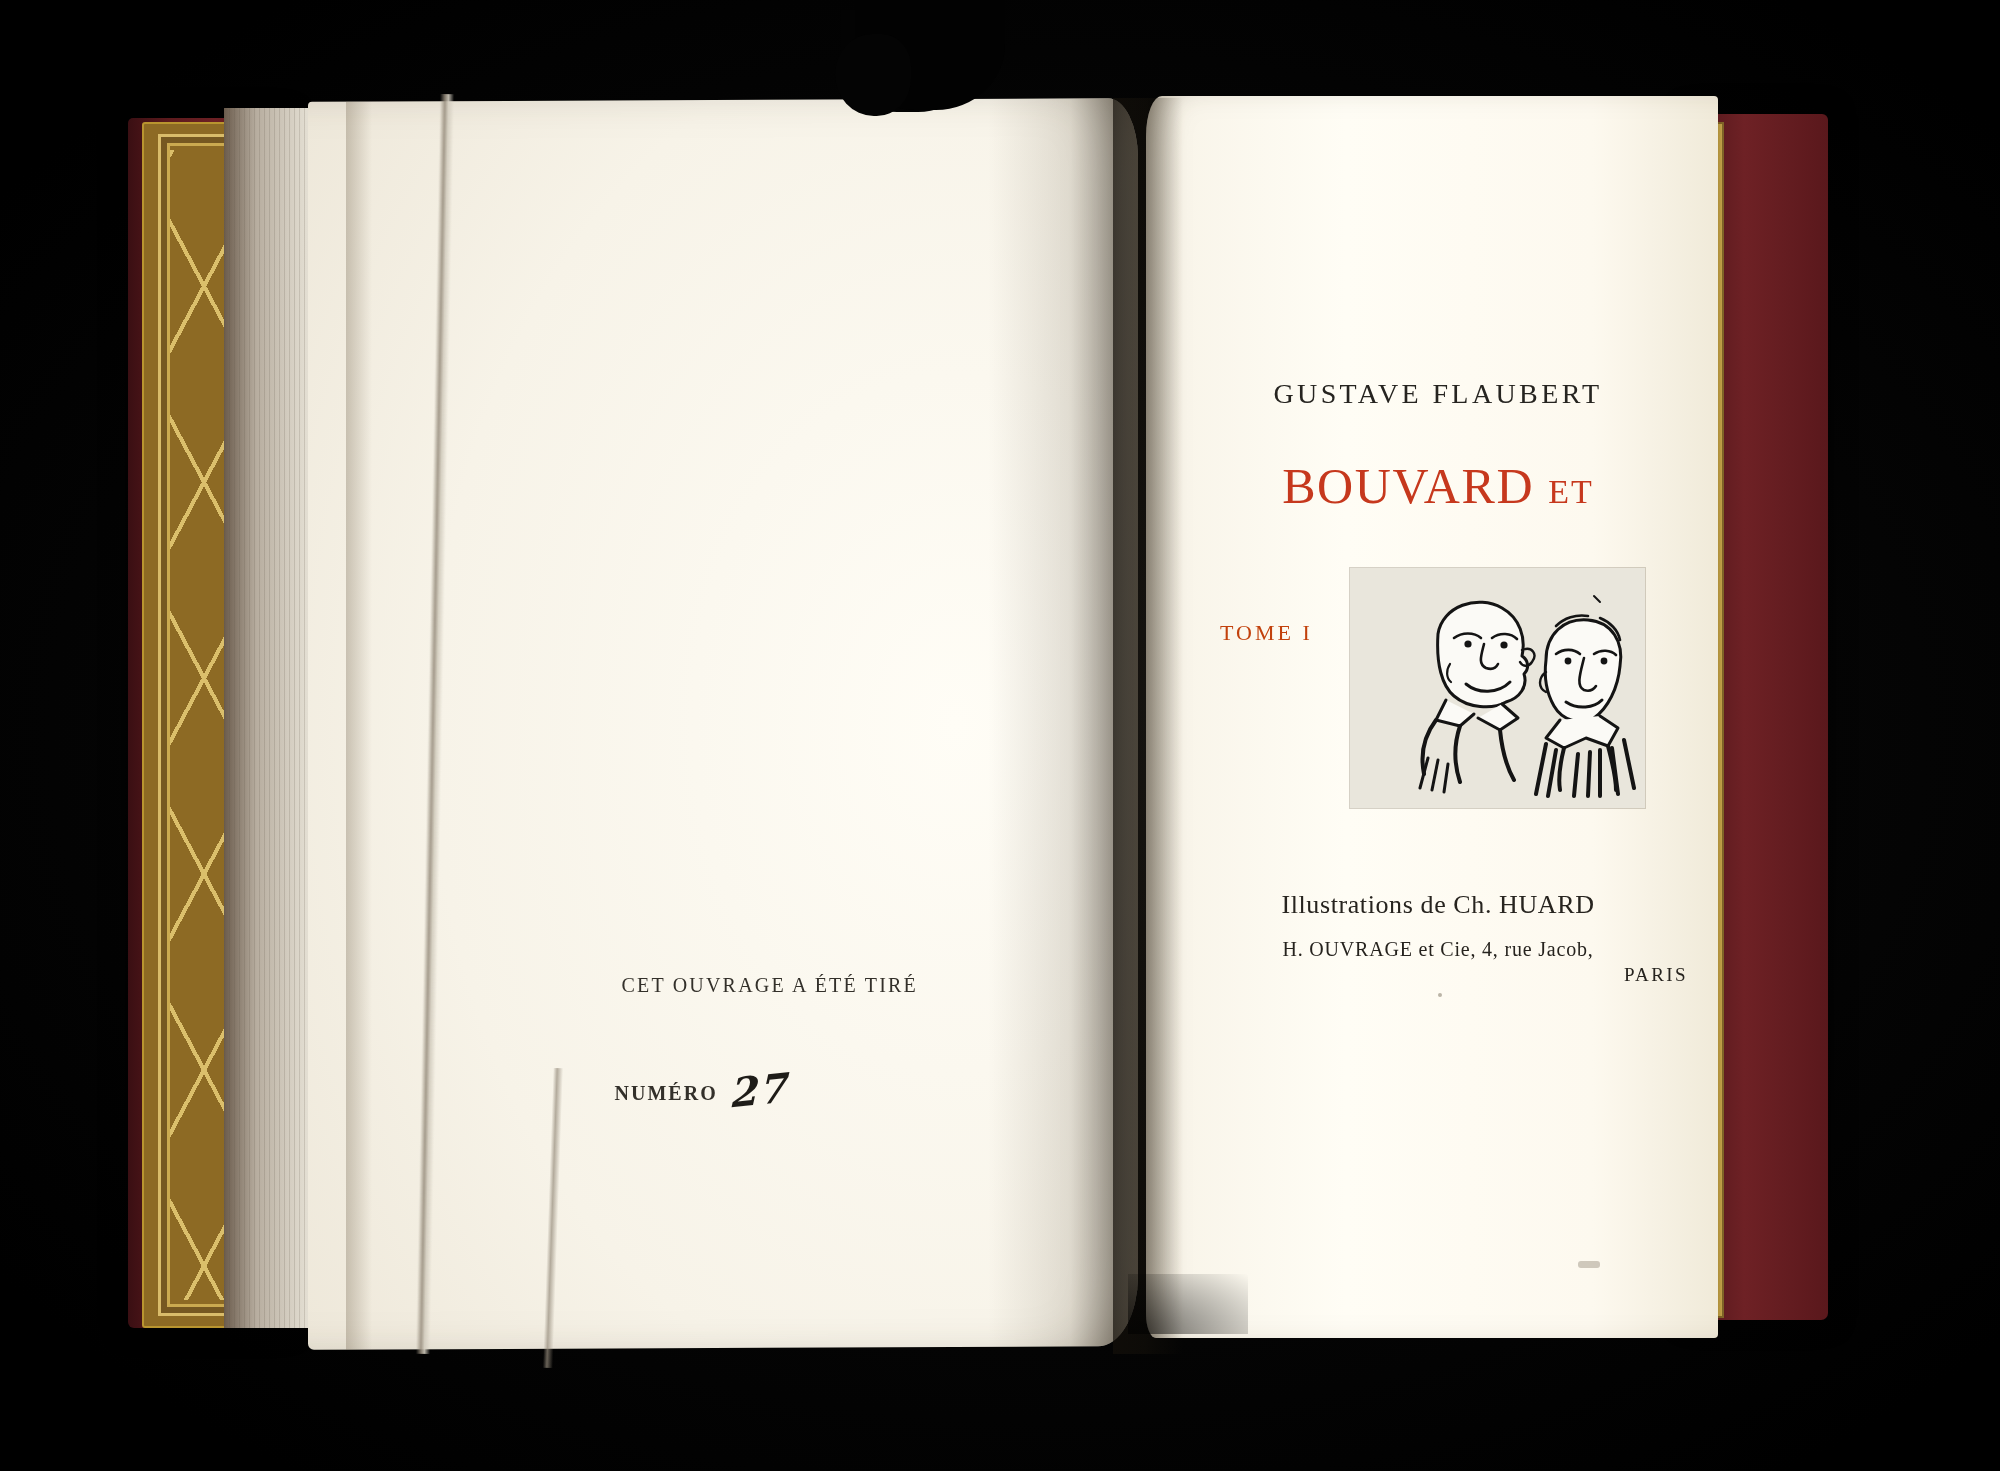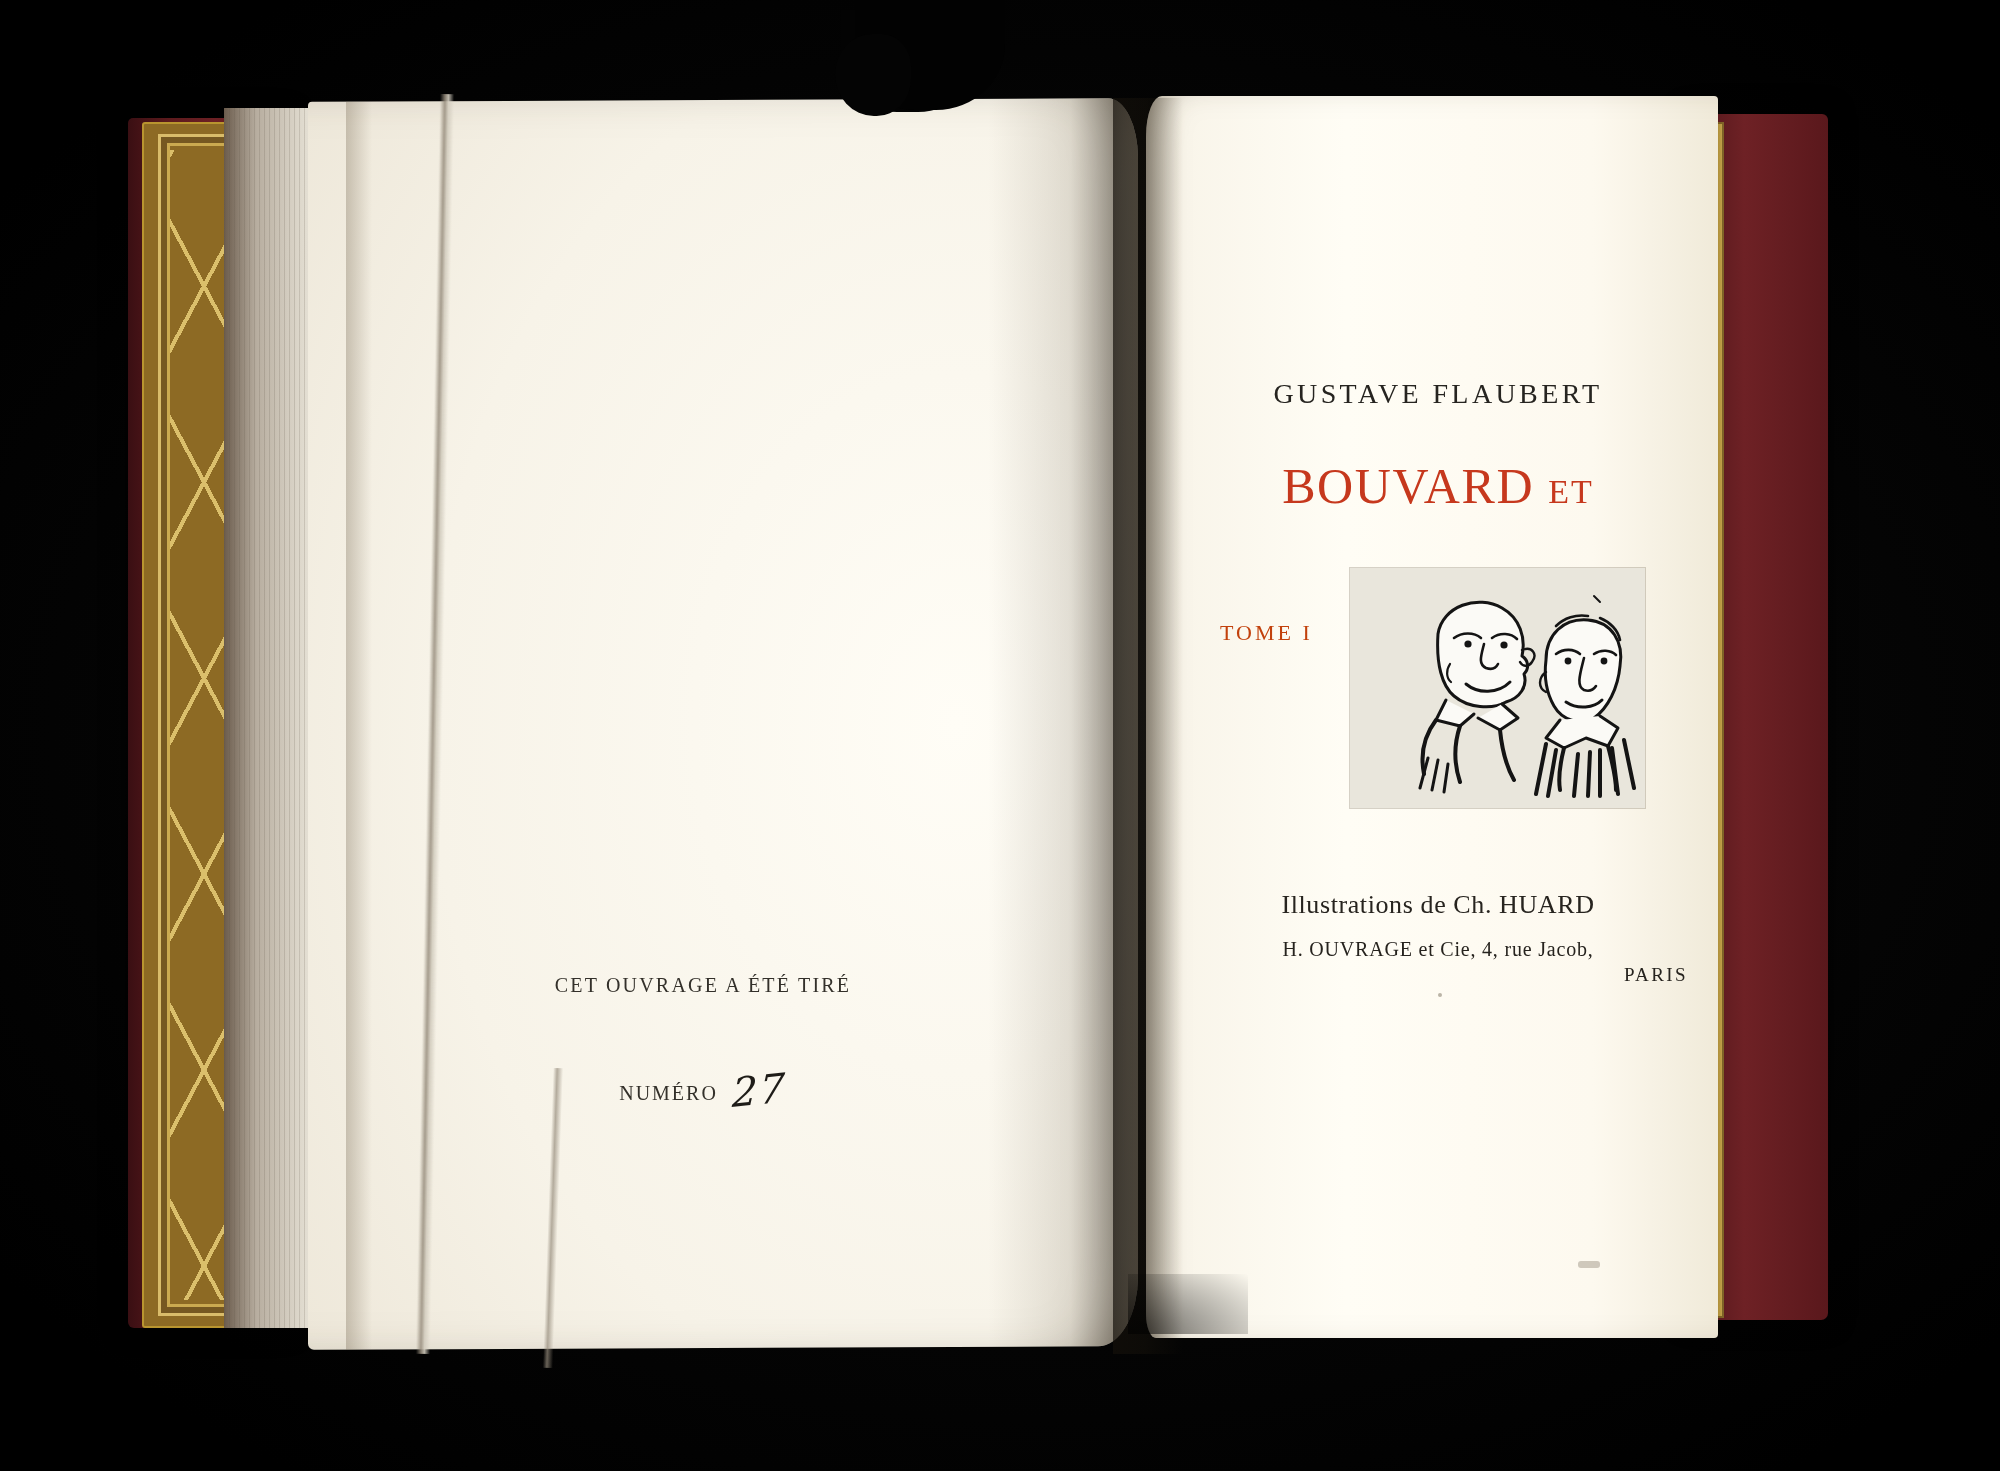--- a/index.html
+++ b/index.html
@@ -232,40 +232,41 @@
     transform: rotate(2deg);
     z-index: 9;
   }
 
   
   .verso-text {
     position: absolute;
     left: 360px;
     top: 860px;
     width: 430px;
-    text-align: center;
+    text-align: right;
     color: #2d2a24;
     z-index: 12;
   }
   .verso-line {
     font-family: "Liberation Serif", serif;
     font-size: 20px;
     letter-spacing: 2.2px;
     line-height: 34px;
     color: #33302a;
   }
   .verso-number {
     margin-top: 64px;
     font-size: 20px;
     letter-spacing: 2px;
     color: #33302a;
     display: flex;
     align-items: baseline;
     justify-content: center;
     gap: 14px;
+    font-weight: bold;
   }
   .hand-number {
     font-family: "DejaVu Serif", serif;
     font-size: 40px;
     font-style: italic;
     color: #1e1c18;
     transform: rotate(-6deg) skewX(-8deg);
     line-height: 1;
     position: relative;
     top: 4px;

